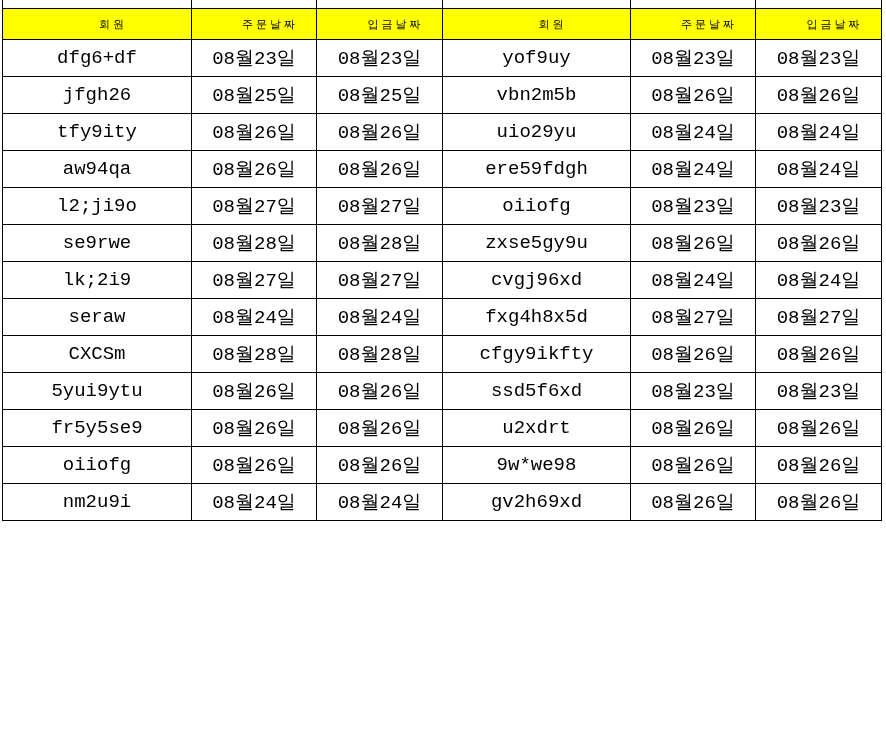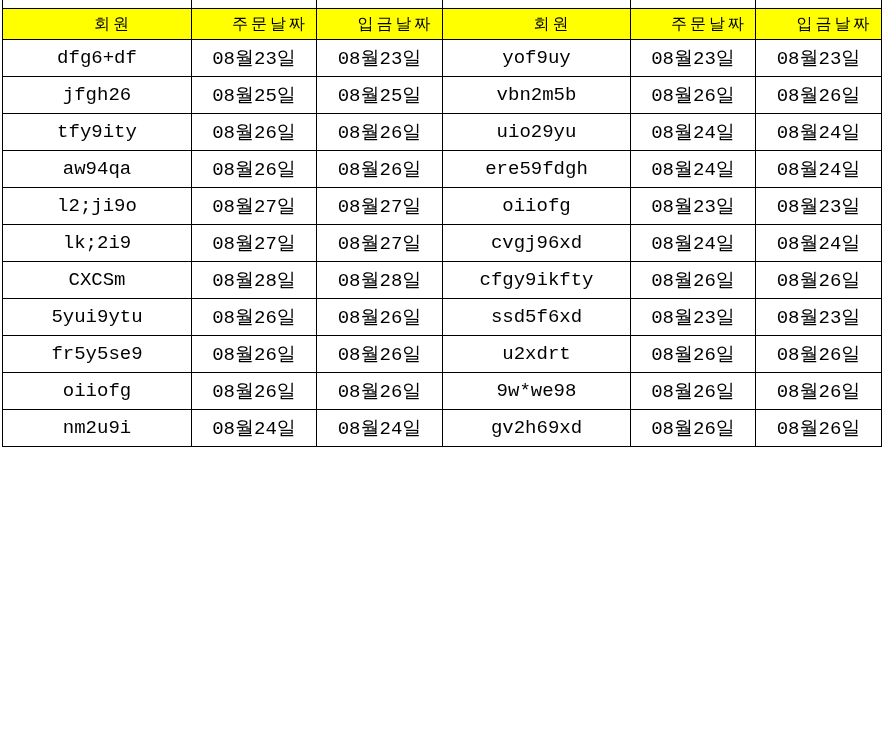--- a/index.html
+++ b/index.html
@@ -35,21 +35,21 @@
   }
   tr.partial-top td {
     height: 8px;
     border-top: none;
     background: #ffffff;
   }
   tr.header-row th {
     height: 30px;
     background: #FFFF00;
     font-weight: normal;
-    font-size: 16px;
+    font-size: 11px;
     letter-spacing: 3px;
     font-family: "Liberation Serif", "DejaVu Serif", serif;
     padding-left: 32px;
   }
   tr.data-row td {
     height: 36px;
     font-size: 19px;
     background: #ffffff;
   }
 </style>
@@ -117,26 +117,42 @@
         </tr>
         <tr class="data-row">
           <td>l2;ji9o</td>
           <td>08월27일</td>
           <td>08월27일</td>
           <td>oiiofg</td>
           <td>08월23일</td>
           <td>08월23일</td>
         </tr>
         <tr class="data-row">
+          <td>se9rwe</td>
+          <td>08월28일</td>
+          <td>08월28일</td>
+          <td>zxse5gy9u</td>
+          <td>08월26일</td>
+          <td>08월26일</td>
+        </tr>
+        <tr class="data-row">
           <td>lk;2i9</td>
           <td>08월27일</td>
           <td>08월27일</td>
           <td>cvgj96xd</td>
           <td>08월24일</td>
           <td>08월24일</td>
+        </tr>
+        <tr class="data-row">
+          <td>seraw</td>
+          <td>08월24일</td>
+          <td>08월24일</td>
+          <td>fxg4h8x5d</td>
+          <td>08월27일</td>
+          <td>08월27일</td>
         </tr>
         <tr class="data-row">
           <td>CXCSm</td>
           <td>08월28일</td>
           <td>08월28일</td>
           <td>cfgy9ikfty</td>
           <td>08월26일</td>
           <td>08월26일</td>
         </tr>
         <tr class="data-row">

